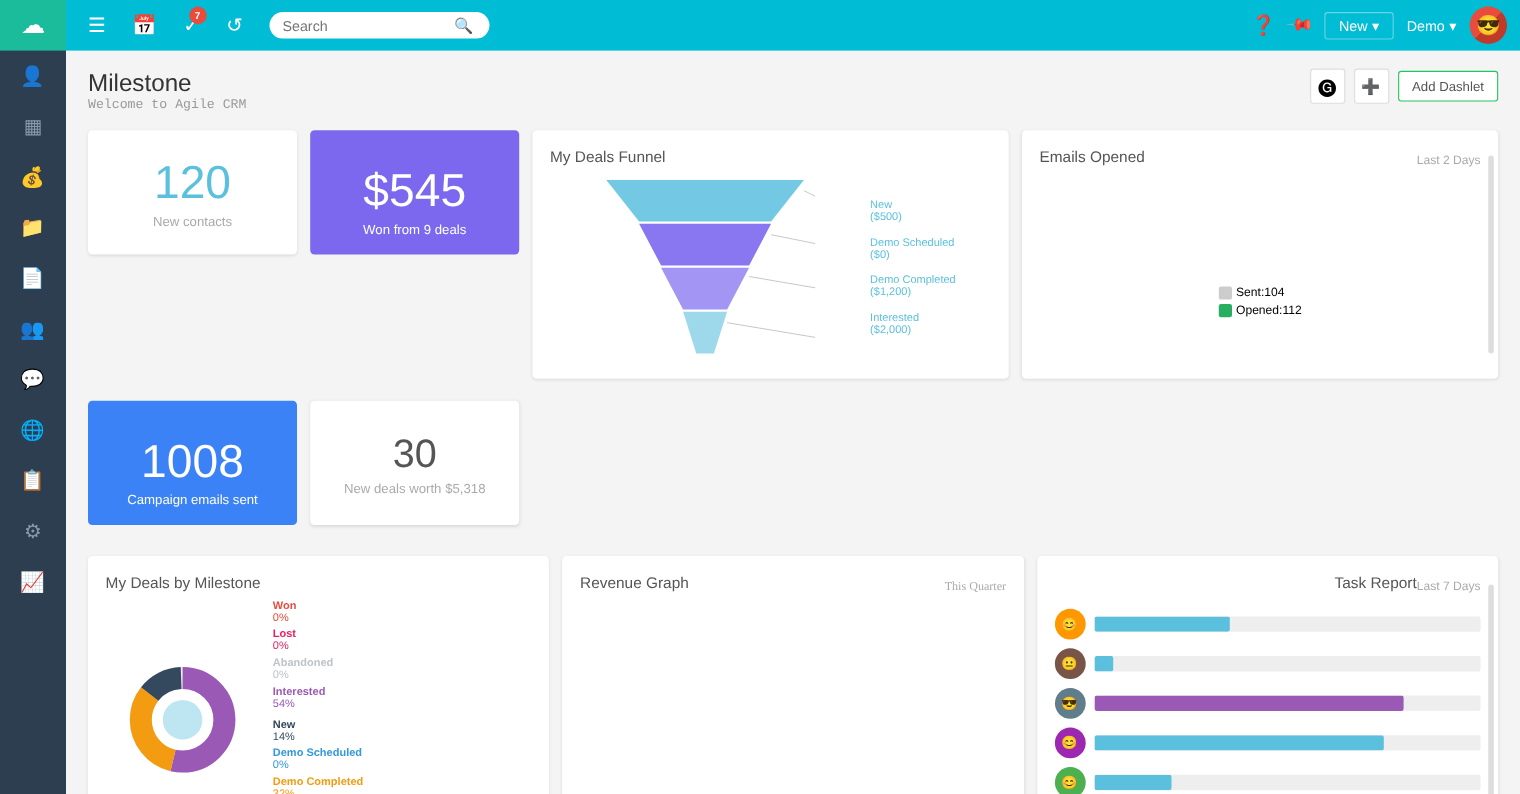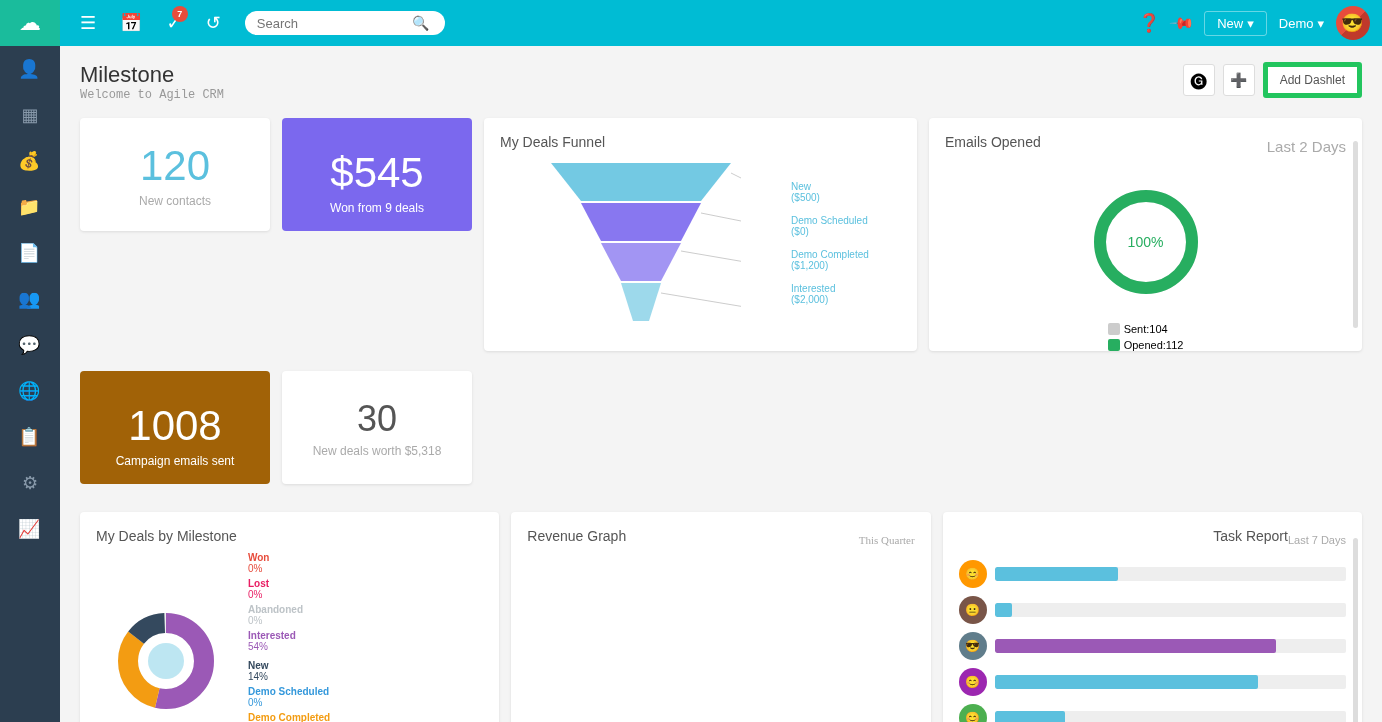--- a/index.html
+++ b/index.html
@@ -151,21 +151,21 @@
       display: flex;
       justify-content: space-between;
       align-items: flex-start;
       margin-bottom: 16px;
     }
     .dash-title { font-size: 22px; color: #333; font-weight: 300; }
     .dash-sub { font-size: 12px; color: #999; font-family: Liberation Mono, monospace; }
     .dash-actions { display: flex; align-items: center; gap: 8px; }
     .add-dashlet-btn {
       background: white;
-      border: 5px solid #22c55e;
+      border: 1px solid #22c55e;
       padding: 6px 12px;
       border-radius: 3px;
       cursor: pointer;
       font-size: 12px;
       color: #555;
       display: flex;
       align-items: center;
       gap: 6px;
     }
     .dash-icon-btn {
@@ -207,21 +207,21 @@
       border-radius: 4px;
       padding: 16px;
       display: flex;
       flex-direction: column;
       align-items: center;
       justify-content: center;
       min-height: 90px;
       color: white;
     }
     .stat-card-cyan {
-      background: #a16207;
+      background: #3b82f6;
       border-radius: 4px;
       padding: 16px;
       display: flex;
       flex-direction: column;
       align-items: center;
       justify-content: center;
       min-height: 90px;
       color: white;
     }
     .stat-number-white { font-size: 42px; font-weight: 300; margin-top: 15px; }
@@ -496,30 +496,23 @@
                 <span style="color:#5bc0de;">Interested</span>
                 <span style="color:#5bc0de;">($2,000)</span>
               </div>
             </div>
           </div>
         </div>
 
         <div class="dashlet-card" style="grid-row: span 2; position:relative;">
           <div style="display:flex; justify-content:space-between; align-items:center; margin-bottom:8px;">
             <div class="card-title">Emails Opened</div>
-            <div style="font-size:15px; color:#aaa;">Last 2 Days</div>
+            <div style="font-size:11px; color:#aaa;">Last 2 Days</div>
           </div>
           <div class="donut-wrap">
-            <div class="donut-container">
-              <svg width="120" height="120" viewBox="0 0 120 120">
-                <circle cx="60" cy="60" r="46" fill="none" stroke="#eee" stroke-width="12"></circle>
-                <circle cx="60" cy="60" r="46" fill="none" stroke="#27ae60" stroke-width="12" stroke-dasharray="289 0" stroke-linecap="round" transform="rotate(-90 60 60)"></circle>
-              </svg>
-              <div class="donut-label">100%</div>
-            </div>
             <div class="donut-legend">
               <div class="donut-legend-item">
                 <span class="legend-dot" style="background:#ccc; display:inline-block; width:12px; height:12px;"></span>
                 <span>Sent:104</span>
               </div>
               <div class="donut-legend-item">
                 <span class="legend-dot" style="background:#27ae60; display:inline-block; width:12px; height:12px;"></span>
                 <span>Opened:112</span>
               </div>
             </div>

